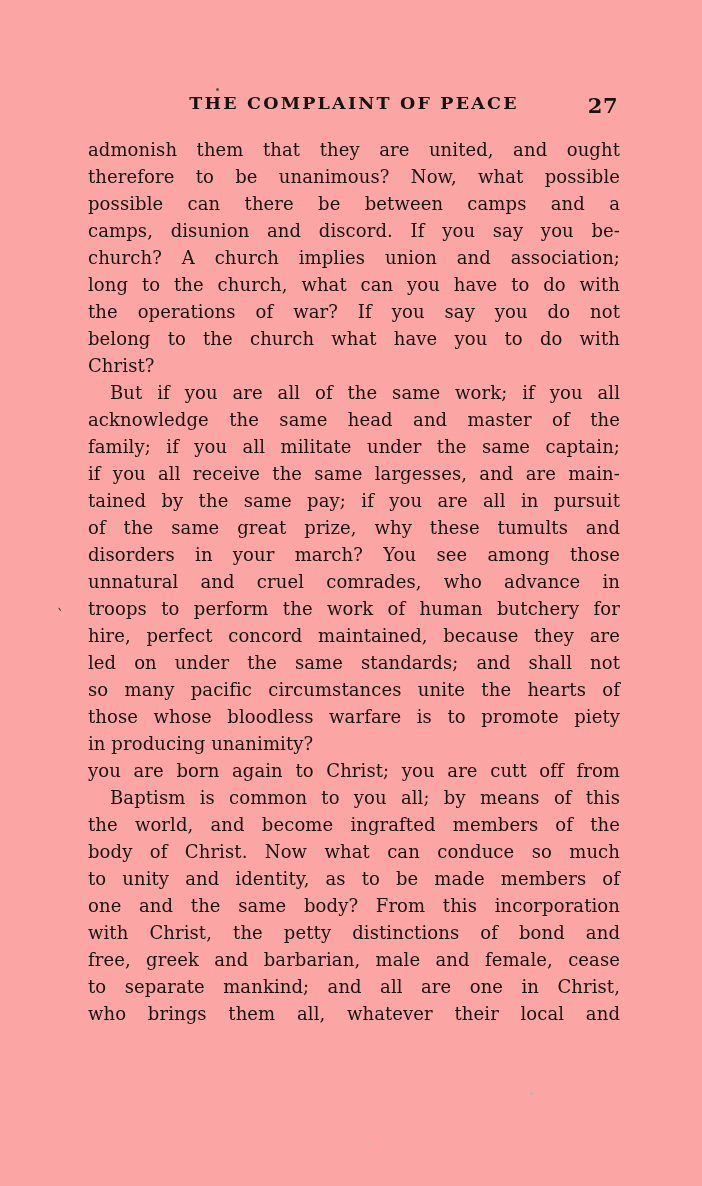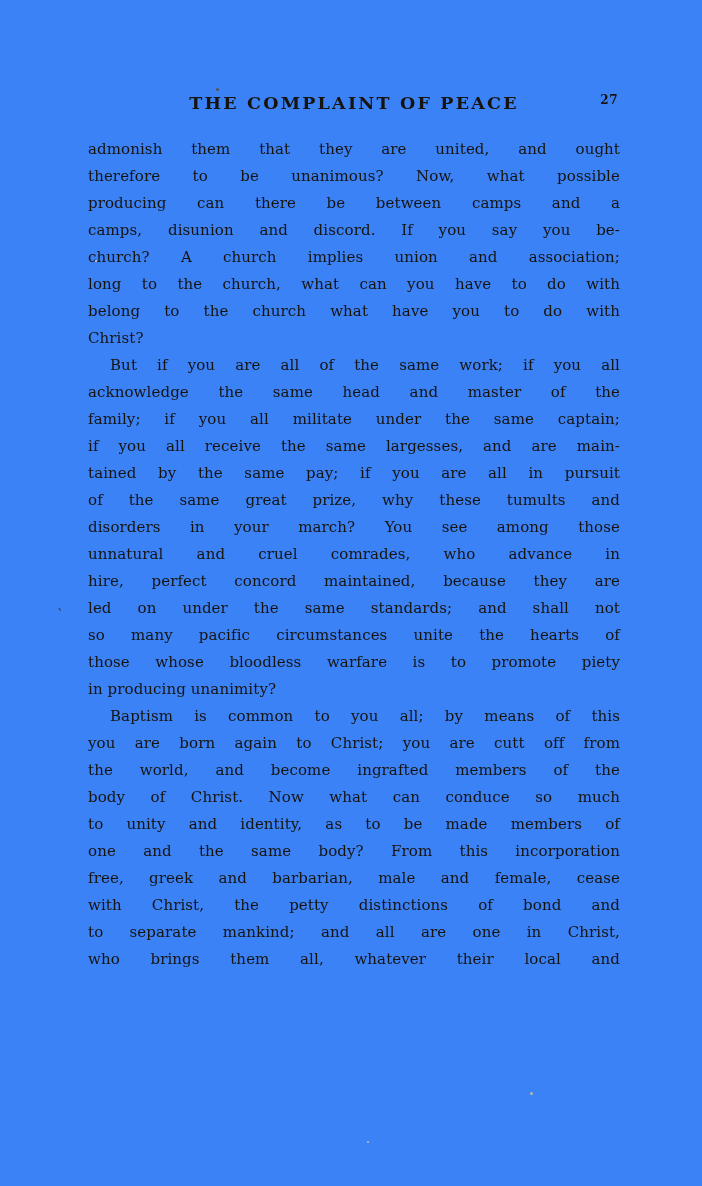--- a/index.html
+++ b/index.html
@@ -5,21 +5,21 @@
   html, body {
     margin: 0;
     padding: 0;
     background: #ffffff;
   }
   .page {
     position: relative;
     width: 702px;
     height: 1186px;
     margin: 0 auto;
-    background: #3b82f6;
+    background: #fca5a5;
     overflow: hidden;
     font-family: "DejaVu Serif", "Liberation Serif", serif;
     color: #17140f;
   }
   .running-header {
     position: absolute;
     top: 93px;
     left: 88px;
     width: 532px;
     height: 24px;
@@ -29,30 +29,30 @@
     text-align: center;
     font-size: 17.5px;
     font-weight: bold;
     letter-spacing: 2.2px;
     white-space: nowrap;
   }
   .running-header .folio {
     position: absolute;
     top: 0;
     right: 2px;
-    font-size: 12px;
+    font-size: 21px;
     font-weight: bold;
     letter-spacing: 0.5px;
   }
   .text-block {
     position: absolute;
     top: 136px;
     left: 88px;
     width: 532px;
-    font-size: 15px;
+    font-size: 18px;
     line-height: 27px;
   }
   .text-block .line {
     text-align: justify;
     text-align-last: justify;
     white-space: normal;
     letter-spacing: 0.1px;
   }
   .text-block .line.flush {
     text-align: center;
@@ -87,47 +87,49 @@
 <div class="page">
 
   <div class="running-header">
     <span class="title">THE COMPLAINT OF PEACE</span>
     <span class="folio">27</span>
   </div>
 
   <div class="text-block">
       <div class="line">admonish them that they are united, and ought</div>
       <div class="line">therefore to be unanimous? Now, what possible</div>
-      <div class="line">producing can there be between camps and a</div>
+      <div class="line">possible can there be between camps and a</div>
       <div class="line">camps, disunion and discord. If you say you be-</div>
       <div class="line">church? A church implies union and association;</div>
       <div class="line">long to the church, what can you have to do with</div>
+      <div class="line">the operations of war? If you say you do not</div>
       <div class="line">belong to the church what have you to do with</div>
       <div class="line flush">Christ?</div>
       <div class="line indent">But if you are all of the same work; if you all</div>
       <div class="line">acknowledge the same head and master of the</div>
       <div class="line">family; if you all militate under the same captain;</div>
       <div class="line">if you all receive the same largesses, and are main-</div>
       <div class="line">tained by the same pay; if you are all in pursuit</div>
       <div class="line">of the same great prize, why these tumults and</div>
       <div class="line">disorders in your march? You see among those</div>
       <div class="line">unnatural and cruel comrades, who advance in</div>
+      <div class="line">troops to perform the work of human butchery for</div>
       <div class="line">hire, perfect concord maintained, because they are</div>
       <div class="line">led on under the same standards; and shall not</div>
       <div class="line">so many pacific circumstances unite the hearts of</div>
       <div class="line">those whose bloodless warfare is to promote piety</div>
       <div class="line flush">in producing unanimity?</div>
+      <div class="line">you are born again to Christ; you are cutt off from</div>
       <div class="line indent">Baptism is common to you all; by means of this</div>
-      <div class="line">you are born again to Christ; you are cutt off from</div>
       <div class="line">the world, and become ingrafted members of the</div>
       <div class="line">body of Christ. Now what can conduce so much</div>
       <div class="line">to unity and identity, as to be made members of</div>
       <div class="line">one and the same body? From this incorporation</div>
+      <div class="line">with Christ, the petty distinctions of bond and</div>
       <div class="line">free, greek and barbarian, male and female, cease</div>
-      <div class="line">with Christ, the petty distinctions of bond and</div>
       <div class="line">to separate mankind; and all are one in Christ,</div>
       <div class="line">who brings them all, whatever their local and</div>
     </div>
 
   <span class="margin-mark">`</span>
 
   <div class="speck s1"></div>
   <div class="speck s2"></div>
   <div class="speck s3"></div>
   <div class="speck s4"></div>

